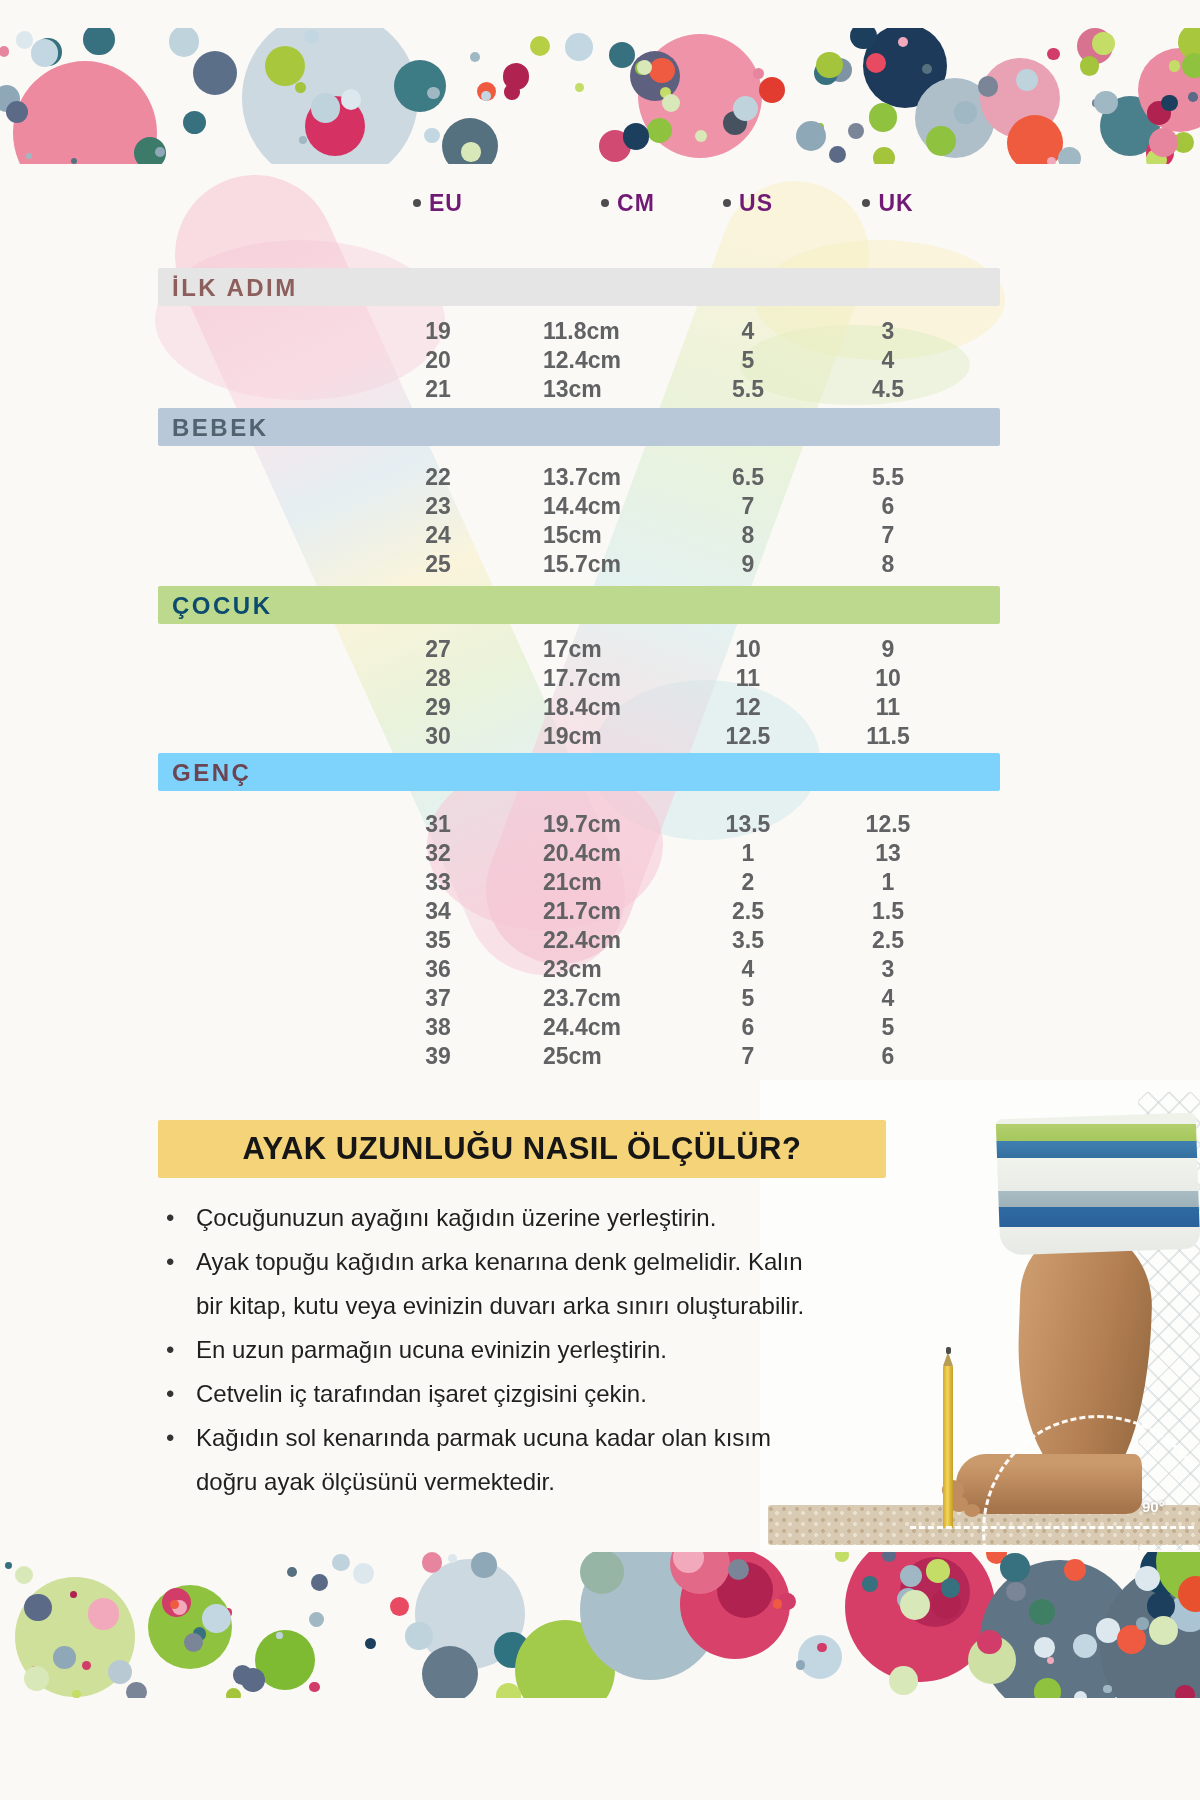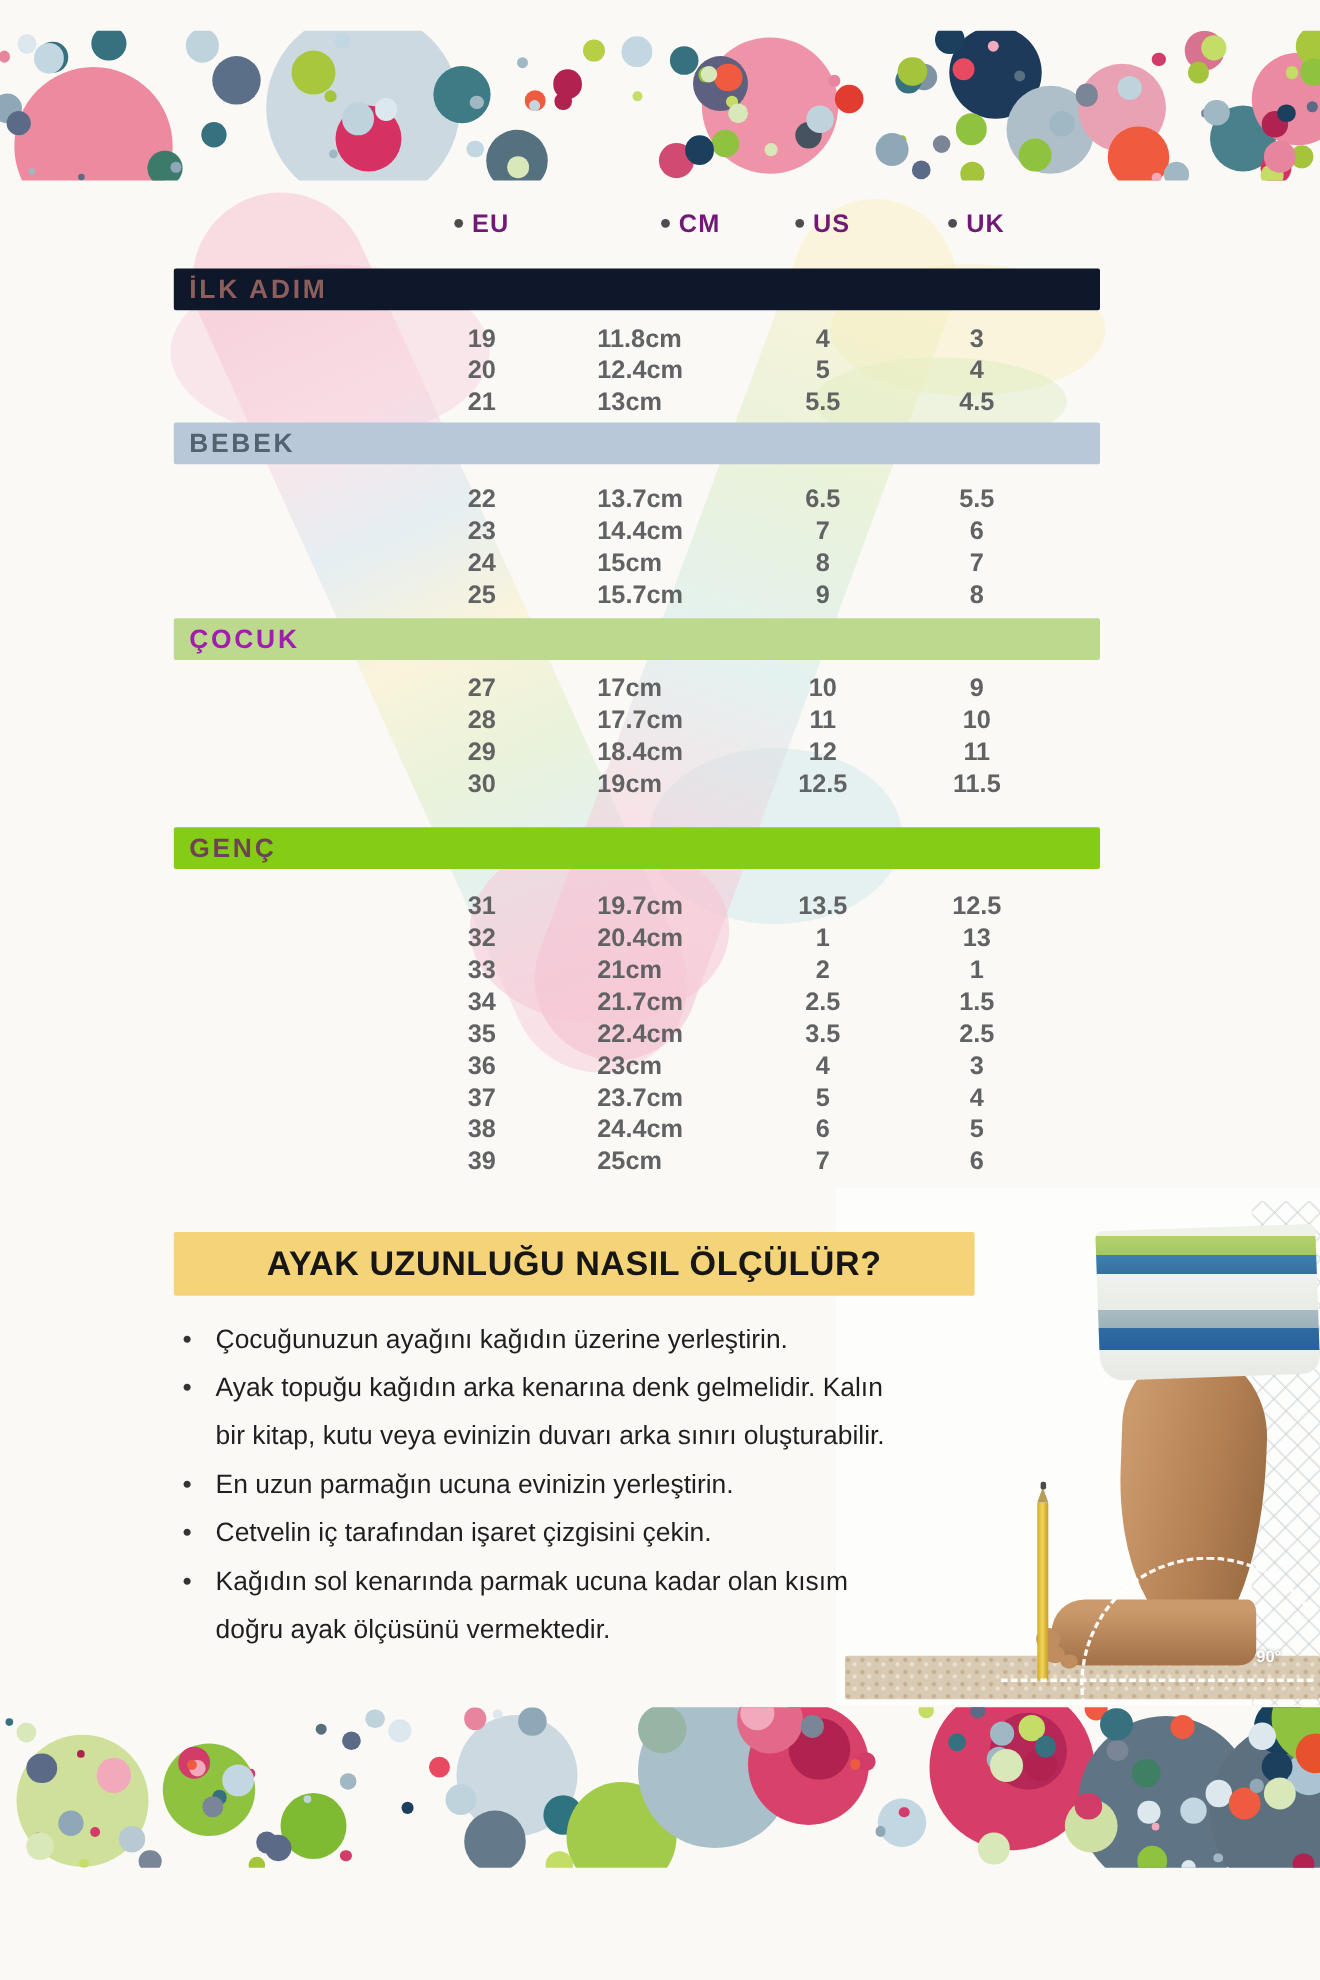--- a/index.html
+++ b/index.html
@@ -310,21 +310,21 @@
     </div>
 
   <div class="size-table">
     <div class="thead">
       <span class="th c-eu"><i class="hdot"></i><span>EU</span></span>
       <span class="th c-cm"><i class="hdot"></i><span>CM</span></span>
       <span class="th c-us"><i class="hdot"></i><span>US</span></span>
       <span class="th c-uk"><i class="hdot"></i><span>UK</span></span>
     </div>
     <div id="sections">
-        <div class="secbar" style="background: #0f172a; margin-top: 24px;">
+        <div class="secbar" style="background: #e5e5e5; margin-top: 48px;">
           <span class="seclbl" style="color: rgb(141, 95, 92);">İLK ADIM</span>
         </div>
         <div class="rows" style="margin-top: 12px;">
           <div class="trow">
             <span class="c-eu">19</span>
             <span class="c-cm">11.8cm</span>
             <span class="c-us">4</span>
             <span class="c-uk">3</span>
           </div>
           <div class="trow">
@@ -363,21 +363,21 @@
             <span class="c-uk">7</span>
           </div>
           <div class="trow">
             <span class="c-eu">25</span>
             <span class="c-cm">15.7cm</span>
             <span class="c-us">9</span>
             <span class="c-uk">8</span>
           </div>
         </div>
         <div class="secbar" style="background: rgb(188, 217, 142); margin-top: 6px;">
-          <span class="seclbl" style="color: #a21caf;">ÇOCUK</span>
+          <span class="seclbl" style="color: #0c4a6e;">ÇOCUK</span>
         </div>
         <div class="rows" style="margin-top: 12px;">
           <div class="trow">
             <span class="c-eu">27</span>
             <span class="c-cm">17cm</span>
             <span class="c-us">10</span>
             <span class="c-uk">9</span>
           </div>
           <div class="trow">
             <span class="c-eu">28</span>
@@ -391,21 +391,21 @@
             <span class="c-us">12</span>
             <span class="c-uk">11</span>
           </div>
           <div class="trow">
             <span class="c-eu">30</span>
             <span class="c-cm">19cm</span>
             <span class="c-us">12.5</span>
             <span class="c-uk">11.5</span>
           </div>
         </div>
-        <div class="secbar" style="background: #84cc16; margin-top: 24px;">
+        <div class="secbar" style="background: #7dd3fc; margin-top: 1px;">
           <span class="seclbl" style="color: rgb(109, 69, 82);">GENÇ</span>
         </div>
         <div class="rows" style="margin-top: 20px;">
           <div class="trow">
             <span class="c-eu">31</span>
             <span class="c-cm">19.7cm</span>
             <span class="c-us">13.5</span>
             <span class="c-uk">12.5</span>
           </div>
           <div class="trow">

